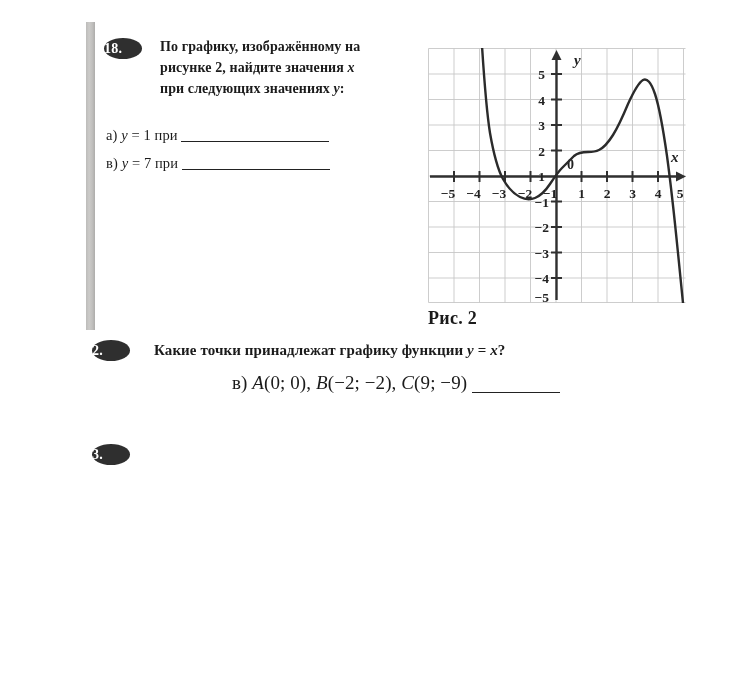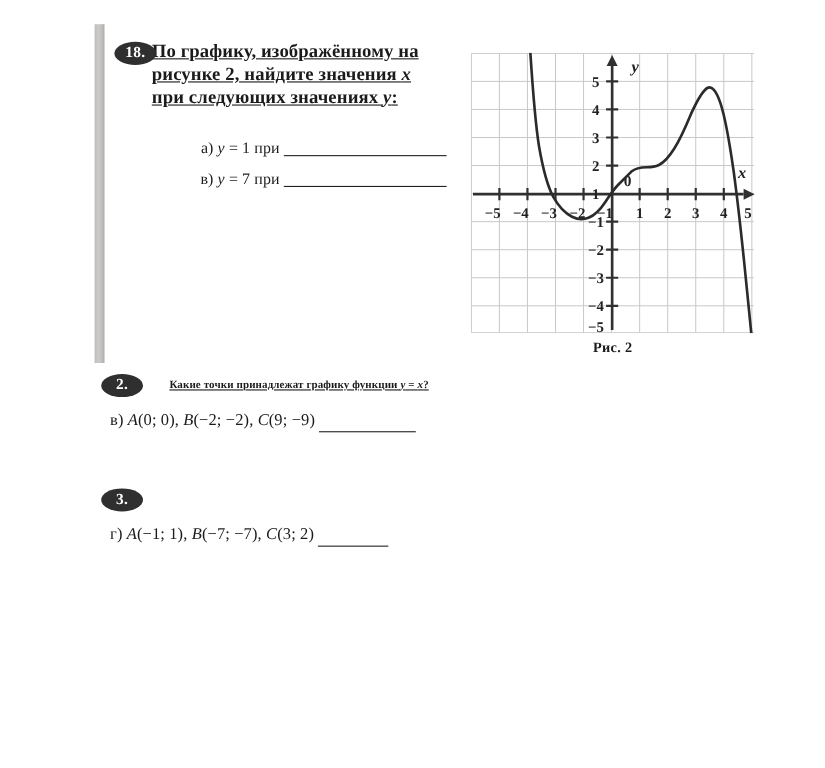--- a/index.html
+++ b/index.html
@@ -20,73 +20,72 @@
     opacity:.95;
   }
 
   
   .task18{position:absolute;left:104px;top:36px;width:330px;}
   .badge{
     display:inline-block;
     width:38px;height:21px;line-height:21px;
     border-radius:50%/50%;
     background:#2f2f2f;color:#fff;
-    text-align:center;font-size:14px;font-weight:bold;
+    font-size:14px;font-weight:bold;
     font-family:"Liberation Serif", serif;
     letter-spacing:.2px;
     vertical-align:top;
   }
   .t18-head{position:relative;}
   .t18-badge{position:absolute;left:0;top:2px;}
   .t18-text{
-    margin-left:34px;
-    font-size:17px;line-height:21px;
+    margin-left:56px;
+    font-size:14px;line-height:21px;
     font-weight:bold;
     text-align:left;
     letter-spacing:.1px;
-    text-decoration:underline;
   }
   .t18-text i{font-style:italic;font-weight:bold;}
 
-  .subitems{position:absolute;left:106px;top:128px;width:300px;text-align:right;}
+  .subitems{position:absolute;left:106px;top:128px;width:300px;}
   .sub{
     font-size:14.5px;line-height:14px;
     margin-bottom:14px;
     white-space:nowrap;
     letter-spacing:.1px;
   }
   .sub .lbl{ }
   .sub i{font-style:italic;}
   .blank{
     display:inline-block;
     border-bottom:1.3px solid #222;
     vertical-align:bottom;
     height:13px;
   }
   .blank.w150{width:148px;}
 
   
   .graphbox{position:absolute;left:428px;top:48px;width:258px;height:255px;}
   .fig-caption{
     position:absolute;left:428px;top:308px;width:258px;
-    text-align:center;font-size:13px;font-weight:bold;letter-spacing:.3px;
+    font-size:18px;font-weight:bold;letter-spacing:.3px;
   }
 
   
   .taskblock{position:absolute;left:92px;width:600px;}
   .tb-head{position:relative;height:24px;}
   .tb-badge{position:absolute;left:0;top:0;}
   .tb-title{
-    margin-left:62px;font-size:10px;font-weight:bold;line-height:21px;
-    letter-spacing:.1px;white-space:nowrap;text-decoration:underline;
+    margin-left:62px;font-size:15px;font-weight:bold;line-height:21px;
+    letter-spacing:.1px;white-space:nowrap;
   }
   .tb-title i{font-style:italic;}
   .tb-line{
-    font-size:15px;line-height:21px;margin-top:8px;margin-left:8px;
-    white-space:nowrap;letter-spacing:.1px;
+    font-size:19px;line-height:21px;margin-top:8px;margin-left:8px;
+    white-space:nowrap;letter-spacing:.1px;text-align:center;
   }
   .tb-line i{font-style:italic;}
   .blank.w90{width:88px;}
   .blank.w100{width:98px;}
   .blank.w70{width:68px;}
   .blank.w65{width:64px;}
 
   #task2{top:340px;}
   #task3{top:444px;}
 </style>
@@ -252,16 +251,15 @@
       <span class="badge tb-badge">2.</span>
       <div class="tb-title"><span>Какие точки принадлежат графику функции </span><i>y</i><span> = </span><i>x</i><span>?</span></div>
     </div>
     <div class="tb-line"><span>в)</span> <i>A</i><span>(0; 0), </span><i>B</i><span>(−2; −2), </span><i>C</i><span>(9; −9)</span> <span class="blank w90"></span></div>
   </div>
 
   <div class="taskblock" id="task3">
     <div class="tb-head">
       <span class="badge tb-badge">3.</span>
     </div>
-    <div class="tb-line"><span>г)</span> <i>A</i><span>(−1; 1), </span><i>B</i><span>(−7; −7), </span><i>C</i><span>(3; 2)</span> <span class="blank w65"></span></div>
   </div>
 
 </div>
 
 </body></html>

